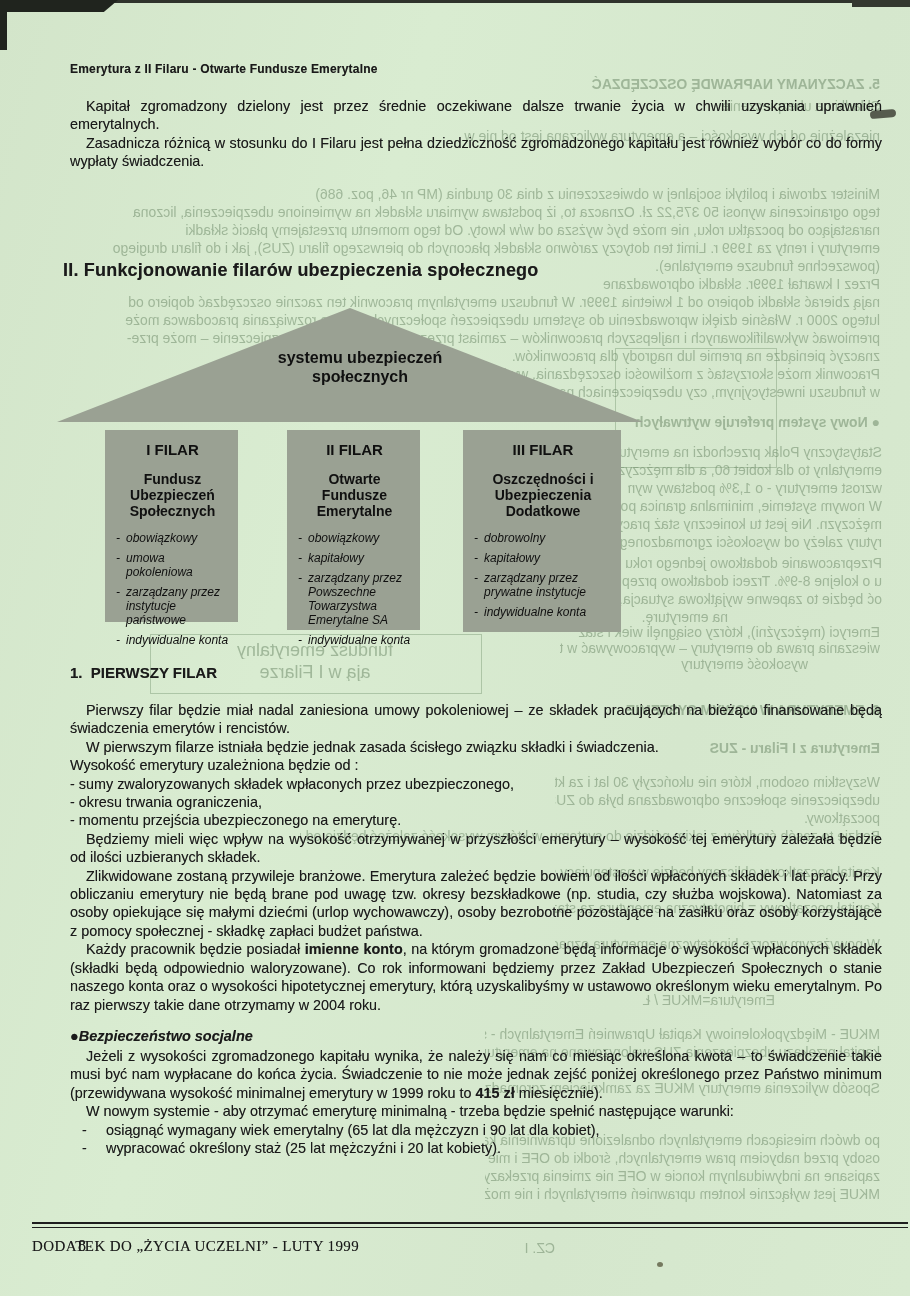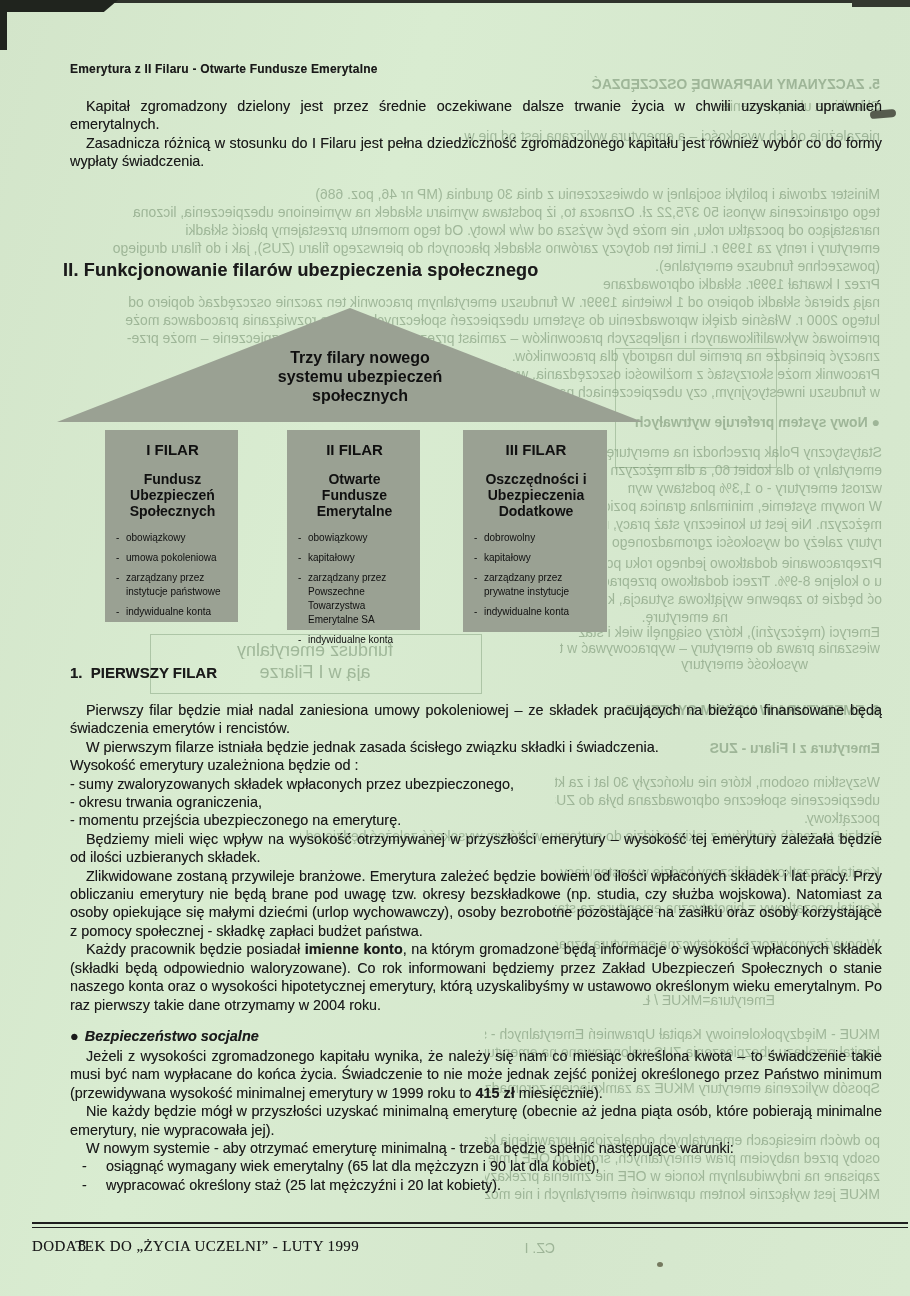--- a/index.html
+++ b/index.html
@@ -31,27 +31,27 @@
   .body-block p{margin:0;}
   .ind{text-indent:16px;}
   .h2{font-size:18px;font-weight:bold;letter-spacing:.2px;}
   .h3{font-size:15px;font-weight:bold;white-space:pre;}
   
   .roof-text{width:330px;text-align:center;font-weight:bold;font-size:16px;line-height:19px;color:#101010;}
   .pillar{background:#9aa193;color:#101010;padding:11px 8px 0 10px;box-sizing:border-box;}
   .pillar-title{text-align:center;font-weight:bold;font-size:15px;}
   .pillar-sub{text-align:center;font-weight:bold;font-size:14px;line-height:16px;margin-top:13px;}
   .pillar-items{margin-top:12px;}
-  .pillar-item{position:relative;font-size:10px;line-height:14px;margin-bottom:6px;padding-left:11px;}
+  .pillar-item{position:relative;font-size:12px;line-height:14px;margin-bottom:6px;padding-left:11px;font-style:italic;}
   .pillar-item::before{content:"-";position:absolute;left:1px;top:0;}
   
   .sb{position:relative;padding-left:36px;text-align:left;}
   .sb::before{content:"-";position:absolute;left:12px;top:0;}
   .sec-bullet-head{font-size:14.5px;}
-  .sec-bullet-head .tt{font-weight:bold;font-style:italic;margin-left:6px;}
+  .sec-bullet-head .tt{font-weight:bold;font-style:italic;}
   
   .rule{border-top:2px solid #1e1e1e;}
   .rule2{border-top:1px solid #1e1e1e;}
   .footer-serif{font-family:"Liberation Serif","DejaVu Serif",serif;font-size:15px;letter-spacing:.4px;}
 </style>
 </head>
 <body>
 
 <div class="abs" id="bleed-layer" style="left:0;top:0;width:910px;height:1296px;">
     <div class="bleed" style="left: 425px; top: 76px; width: 455px; font-weight: 700;">5. ZACZYNAMY NAPRAWDĘ OSZCZĘDZAĆ</div>
@@ -121,21 +121,20 @@
   <p class="ind">Zasadnicza różnicą w stosunku do I Filaru jest pełna dziedziczność zgromadzonego kapitału jest również wybór co do formy wypłaty świadczenia.</p>
 </div>
 
 <div class="abs content-text h2" style="left:63px;top:260px;">II. Funkcjonowanie filarów ubezpieczenia społecznego</div>
 
 <div class="abs" style="left:0;top:0;width:910px;height:1296px;pointer-events:none;">
   <svg class="abs" style="left:40px;top:300px;" width="620" height="130" viewBox="0 0 620 130">
     <polygon points="310,8 17,122 603,122" fill="#9aa193"></polygon>
   </svg>
   <div class="abs roof-text" style="left:195px;top:348px;">
-    <div>Trzy filary nowego</div>
     <div>systemu ubezpieczeń</div>
     <div>społecznych</div>
   </div>
 
   <div class="abs pillar" style="left:105px;top:430px;width:133px;height:192px;">
     <div class="pillar-title">I FILAR</div>
     <div class="pillar-sub">Fundusz Ubezpieczeń Społecznych</div>
     <div class="pillar-items">
       <div class="pillar-item">obowiązkowy</div>
       <div class="pillar-item">umowa pokoleniowa</div>
@@ -148,21 +147,21 @@
     <div class="pillar-title">II FILAR</div>
     <div class="pillar-sub">Otwarte Fundusze Emerytalne</div>
     <div class="pillar-items">
       <div class="pillar-item">obowiązkowy</div>
       <div class="pillar-item">kapitałowy</div>
       <div class="pillar-item">zarządzany przez Powszechne Towarzystwa Emerytalne SA</div>
       <div class="pillar-item">indywidualne konta</div>
     </div>
   </div>
 
-  <div class="abs pillar" style="left:463px;top:430px;width:144px;height:202px;">
+  <div class="abs pillar" style="left:463px;top:430px;width:158px;height:202px;">
     <div class="pillar-title">III FILAR</div>
     <div class="pillar-sub">Oszczędności i Ubezpieczenia Dodatkowe</div>
     <div class="pillar-items">
       <div class="pillar-item">dobrowolny</div>
       <div class="pillar-item">kapitałowy</div>
       <div class="pillar-item">zarządzany przez prywatne instytucje</div>
       <div class="pillar-item">indywidualne konta</div>
     </div>
   </div>
 </div>
@@ -180,21 +179,20 @@
   <p class="ind">Zlikwidowane zostaną przywileje branżowe. Emerytura zależeć będzie bowiem od ilości wpłaconych składek i lat pracy. Przy obliczaniu emerytury nie będą brane pod uwagę tzw. okresy bezskładkowe (np. studia, czy służba wojskowa). Natomiast za osoby opiekujące się małymi dziećmi (urlop wychowawczy), osoby bezrobotne pozostające na zasiłku oraz osoby korzystające z pomocy społecznej - składkę zapłaci budżet państwa.</p>
   <p class="ind"><span>Każdy pracownik będzie posiadał </span><b>imienne konto</b><span>, na którym gromadzone będą informacje o wysokości wpłaconych składek (składki będą odpowiednio waloryzowane). Co rok informowani będziemy przez Zakład Ubezpieczeń Społecznych o stanie naszego konta oraz o wysokości hipotetycznej emerytury, którą uzyskalibyśmy w ustawowo określonym wieku emerytalnym. Po raz pierwszy takie dane otrzymamy w 2004 roku.</span></p>
 </div>
 
 <div class="abs content-text sec-bullet-head" style="left:70px;top:1028px;">
   <span>●</span><span class="tt">Bezpieczeństwo socjalne</span>
 </div>
 
 <div class="abs content-text body-block" style="left:70px;top:1047px;">
   <p class="ind"><span>Jeżeli z wysokości zgromadzonego kapitału wynika, że należy się nam co miesiąc określona kwota – to świadczenie takie musi być nam wypłacane do końca życia. Świadczenie to nie może jednak zejść poniżej określonego przez Państwo minimum (przewidywana wysokość minimalnej emerytury w 1999 roku to </span><b>415 zł</b><span> miesięcznie).</span></p>
-  <p class="ind">Nie każdy będzie mógł w przyszłości uzyskać minimalną emeryturę (obecnie aż jedna piąta osób, które pobierają minimalne emerytury, nie wypracowała jej).</p>
   <p class="ind">W nowym systemie - aby otrzymać emeryturę minimalną - trzeba będzie spełnić następujące warunki:</p>
   <p class="sb">osiągnąć wymagany wiek emerytalny (65 lat dla mężczyzn i 90 lat dla kobiet),</p>
   <p class="sb">wypracować określony staż (25 lat mężczyźni i 20 lat kobiety).</p>
 </div>
 
 <div class="abs rule" style="left:32px;top:1222px;width:876px;height:0;"></div>
 <div class="abs rule2" style="left:32px;top:1227px;width:876px;height:0;"></div>
 <div class="abs content-text footer-serif" style="left:78px;top:1237px;font-size:16px;">8</div>
 <div class="abs content-text footer-serif" style="left:32px;top:1238px;width:876px;">DODATEK DO „ŻYCIA UCZELNI” - LUTY 1999</div>
 

